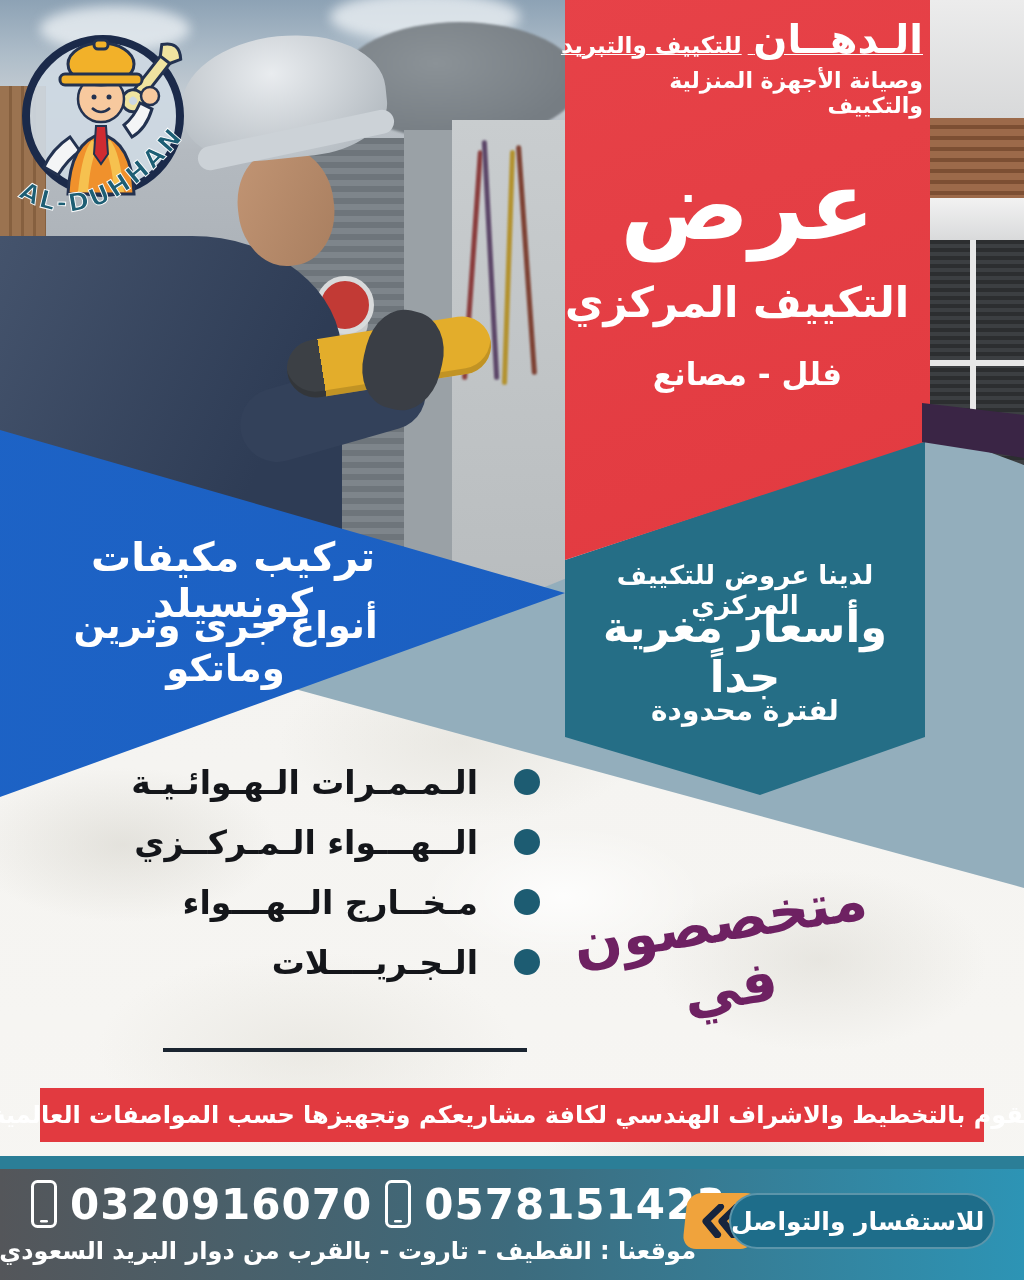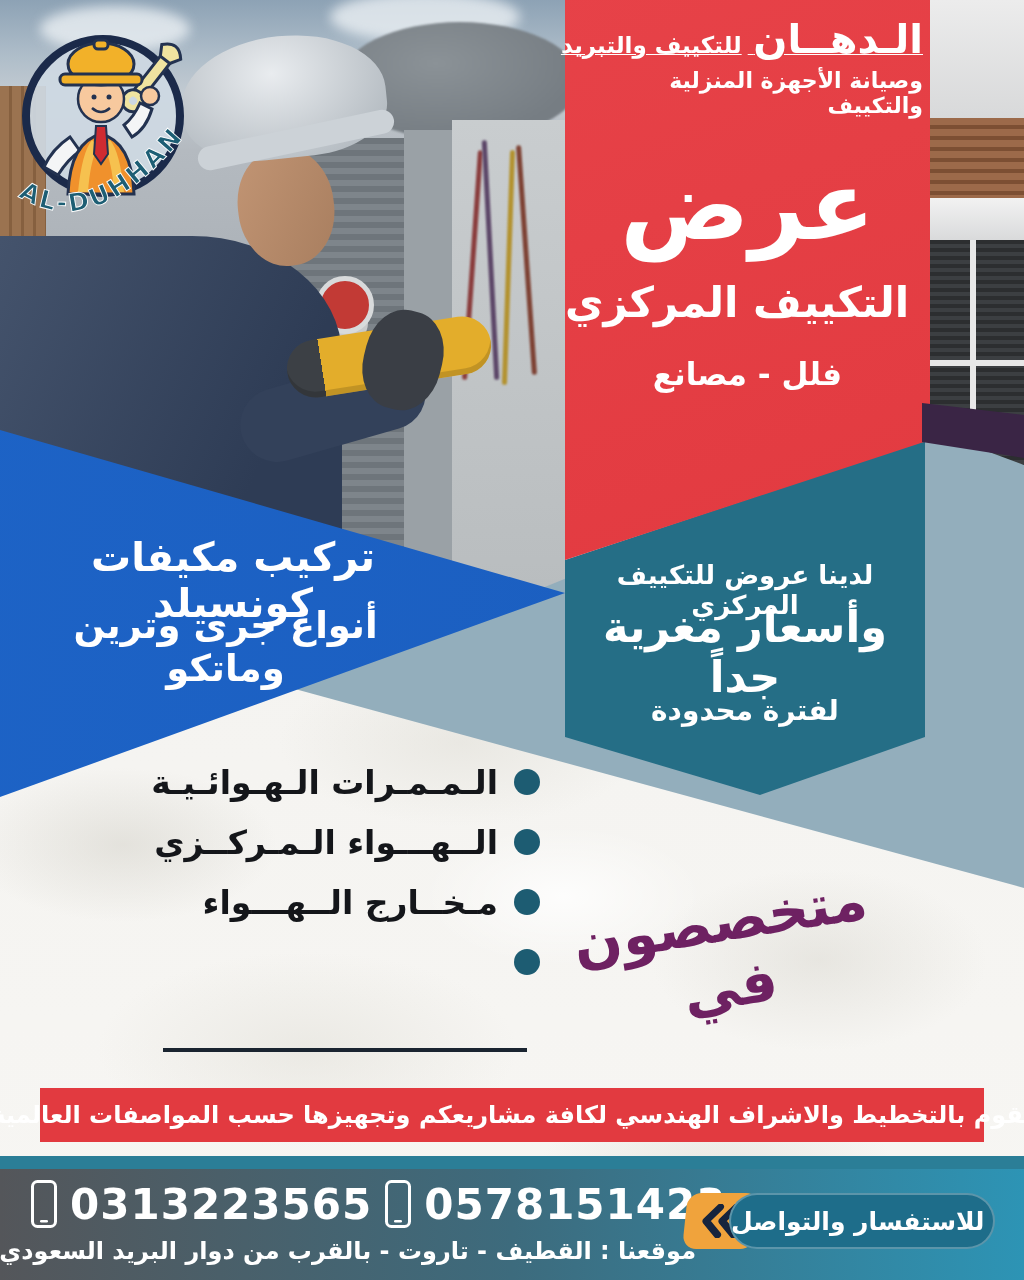--- a/index.html
+++ b/index.html
@@ -81,21 +81,21 @@
   .offer-word{position:absolute;left:565px;top:150px;width:365px;text-align:center;font-size:96px;}
   .offer-service{position:absolute;left:565px;top:278px;width:365px;text-align:left;font-size:42px;}
   .offer-targets{position:absolute;left:565px;top:356px;width:365px;text-align:center;font-size:31px;}
   .install-1{position:absolute;left:8px;top:534px;width:450px;text-align:center;font-size:40px;}
   .install-2{position:absolute;left:8px;top:604px;width:435px;text-align:center;font-size:37px;}
   .deal-1{position:absolute;left:575px;top:560px;width:340px;text-align:center;font-size:26px;}
   .deal-2{position:absolute;left:575px;top:602px;width:340px;text-align:center;font-size:43px;}
   .deal-3{position:absolute;left:575px;top:694px;width:340px;text-align:center;font-size:28px;}
   
   .spec-list{position:absolute;left:128px;top:752px;width:412px;}
-  .spec-row{display:flex;direction:rtl;align-items:center;height:60px;}
+  .spec-row{display:flex;direction:rtl;align-items:center;height:60px;gap:20px;}
   .spec-bullet{width:26px;height:26px;border-radius:50%;background:#1d5c72;margin-left:16px;flex:0 0 auto;}
   .spec-label{font-size:33px;font-weight:bold;color:#14161a;white-space:nowrap;}
   .spec-underline{position:absolute;left:163px;top:1048px;width:364px;height:4px;background:#1a2430;}
   .spec-heading{position:absolute;left:520px;top:888px;width:410px;text-align:center;
     font-size:57px;font-weight:bold;color:#6e2162;transform:rotate(-9deg);direction:rtl;}
   
   .banner{position:absolute;left:40px;top:1088px;width:944px;height:54px;background:#e23a40;
     display:flex;align-items:center;justify-content:center;}
   .banner-text{font-size:24px;white-space:nowrap;}
   .tealstrip{position:absolute;left:0;top:1156px;width:1024px;height:13px;background:#2b7e97;}
@@ -215,36 +215,37 @@
     <div class="spec-row">
       <span class="spec-bullet"></span>
       <span class="spec-label">الــهـــواء الـمـركــزي</span>
     </div>
     <div class="spec-row">
       <span class="spec-bullet"></span>
       <span class="spec-label">مـخــارج الــهـــواء</span>
     </div>
     <div class="spec-row">
       <span class="spec-bullet"></span>
+      <span class="spec-label">الـجـريــــلات</span>
     </div>
   </div>
   <div class="spec-underline"></div>
 
   <div class="banner">
     <div class="arab banner-text">نقوم بالتخطيط والاشراف الهندسي لكافة مشاريعكم وتجهيزها حسب المواصفات العالمية</div>
   </div>
   <div class="tealstrip"></div>
 
   <div class="footer">
     <div class="phones">
       <svg class="phone-ic" width="28" height="50" viewBox="0 0 28 50">
         <rect x="2.5" y="2.5" width="23" height="45" rx="5" fill="none" stroke="#ffffff" stroke-width="3"></rect>
         <rect x="10" y="41" width="8" height="2.6" rx="1.3" fill="#ffffff"></rect>
       </svg>
-      <span class="phone-num">0313223565</span>
+      <span class="phone-num">0320916070</span>
       <svg class="phone-ic" width="28" height="50" viewBox="0 0 28 50">
         <rect x="2.5" y="2.5" width="23" height="45" rx="5" fill="none" stroke="#ffffff" stroke-width="3"></rect>
         <rect x="10" y="41" width="8" height="2.6" rx="1.3" fill="#ffffff"></rect>
       </svg>
       <span class="phone-num">0578151423</span>
     </div>
     <div class="cta">
       <div class="cta-badge">
         <svg width="40" height="34" viewBox="0 0 40 34">
           <polyline points="18,3 5,17 18,31" fill="none" stroke="#16243d" stroke-width="7" stroke-linecap="round" stroke-linejoin="round"></polyline>

